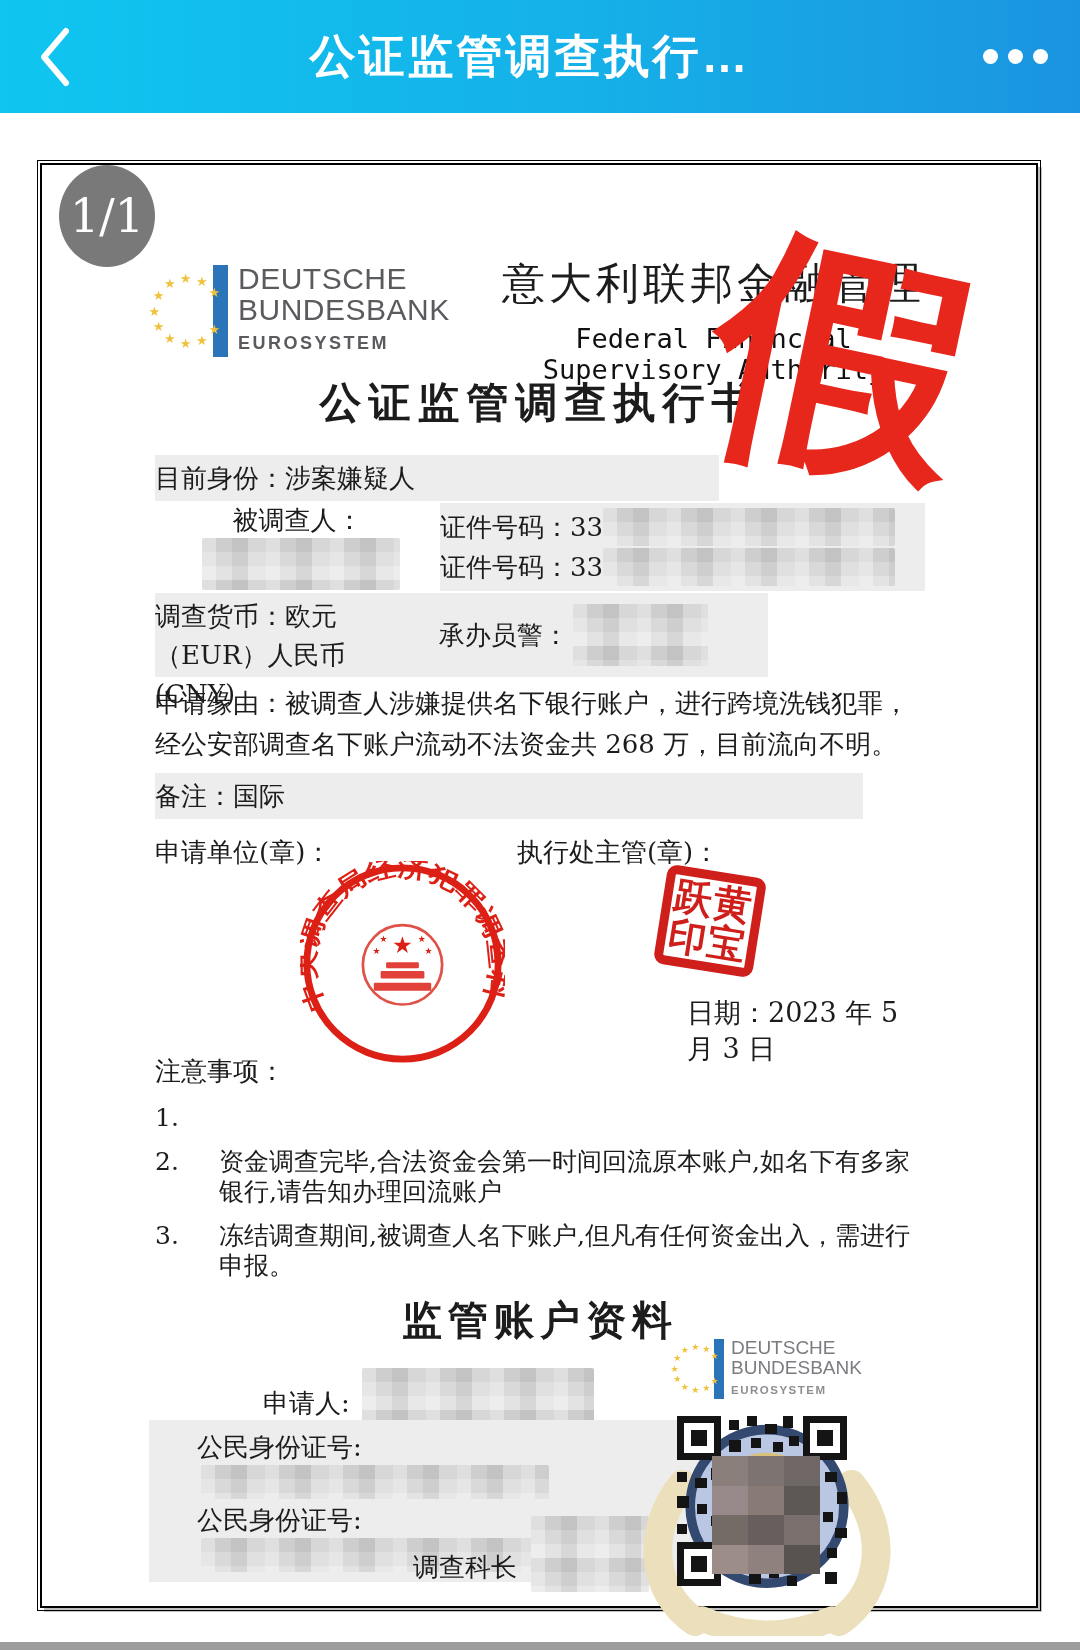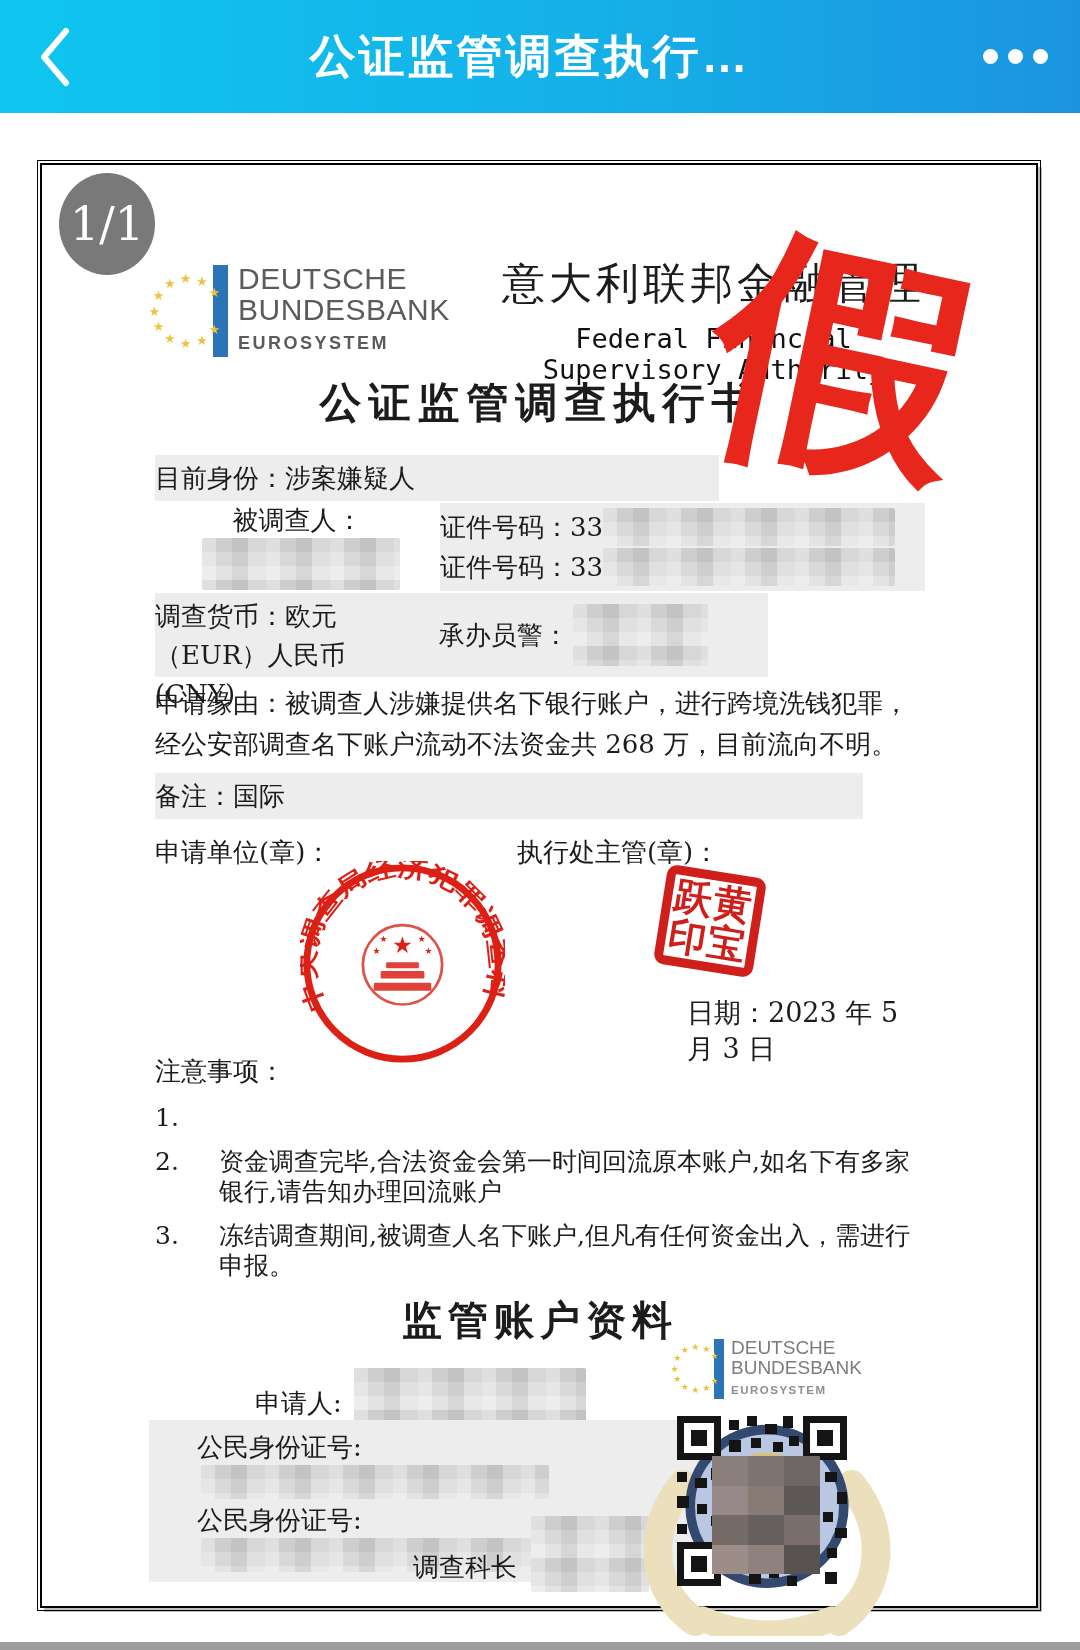--- a/index.html
+++ b/index.html
@@ -22,21 +22,21 @@
   }
   .more-btn { width:130px; height:100%; display:flex; align-items:center; justify-content:center; gap:10px; cursor:pointer; }
   .more-btn i { width:15px; height:15px; border-radius:50%; background:#fff; }
   
   .doc-card {
     position:absolute; left:40px; top:163px; width:998px; height:1445px;
     background:#fff; border:2px solid #000; outline:1px solid #000; outline-offset:2px;
     box-shadow:4px 4px 0 rgba(0,0,0,0.25);
   }
   .page-badge {
-    position:absolute; left:17px; top:8px; width:96px; height:102px;
+    position:absolute; left:17px; top:0; width:96px; height:102px;
     background:rgba(110,110,110,0.92); border-radius:50%;
     display:flex; align-items:center; justify-content:center;
     color:#fff; font-size:46px; z-index:6;
   }
   .card-content { position:absolute; left:0; top:0; width:100%; height:100%; padding:82px 111px 0 113px; }
   
   .bblogo { display:flex; align-items:center; }
   .bb-stars { position:relative; }
   .bb-stars .star { position:absolute; color:#f0c23c; line-height:1; font-family:"DejaVu Sans",sans-serif; }
   .bb-bar { background:#2b74b8; }
@@ -89,21 +89,21 @@
   }
   .square-stamp span { display:flex; align-items:center; justify-content:center; font-size:38px; font-weight:700; color:#cf1f1a; line-height:1; }
   .stamp-date { position:absolute; left:532px; top:122px; font-size:27px; }
   .notes { margin-top:6px; font-size:25px; }
   .notes-title { font-size:26px; }
   .note-item { display:flex; margin-top:14px; line-height:30px; }
   .note-num { width:64px; flex:none; }
   
   .acct-title { text-align:center; font-size:40px; letter-spacing:6px; margin-top:12px; font-weight:600; }
   .acct-area { position:relative; height:345px; margin-top:6px; font-size:26px; }
-  .applicant { position:absolute; left:100px; top:32px; display:flex; align-items:flex-start; }
+  .applicant { position:absolute; left:108px; top:32px; display:flex; align-items:flex-start; }
   .id-band { position:absolute; left:-6px; top:66px; width:556px; background:#ededed; padding:10px 0 10px 48px; }
   .chief { position:absolute; left:258px; top:196px; display:flex; align-items:flex-start; }
   
   .blur {
     display:inline-block; background:#d9d9d9; border-radius:2px;
     background-image:
       linear-gradient(90deg, rgba(255,255,255,.35) 0 22%, rgba(0,0,0,0) 22% 47%, rgba(0,0,0,.05) 47% 72%, rgba(255,255,255,.18) 72%),
       linear-gradient(0deg, rgba(255,255,255,.25) 0 34%, rgba(0,0,0,0) 34% 67%, rgba(0,0,0,.05) 67%);
     background-size:64px 42px;
   }

